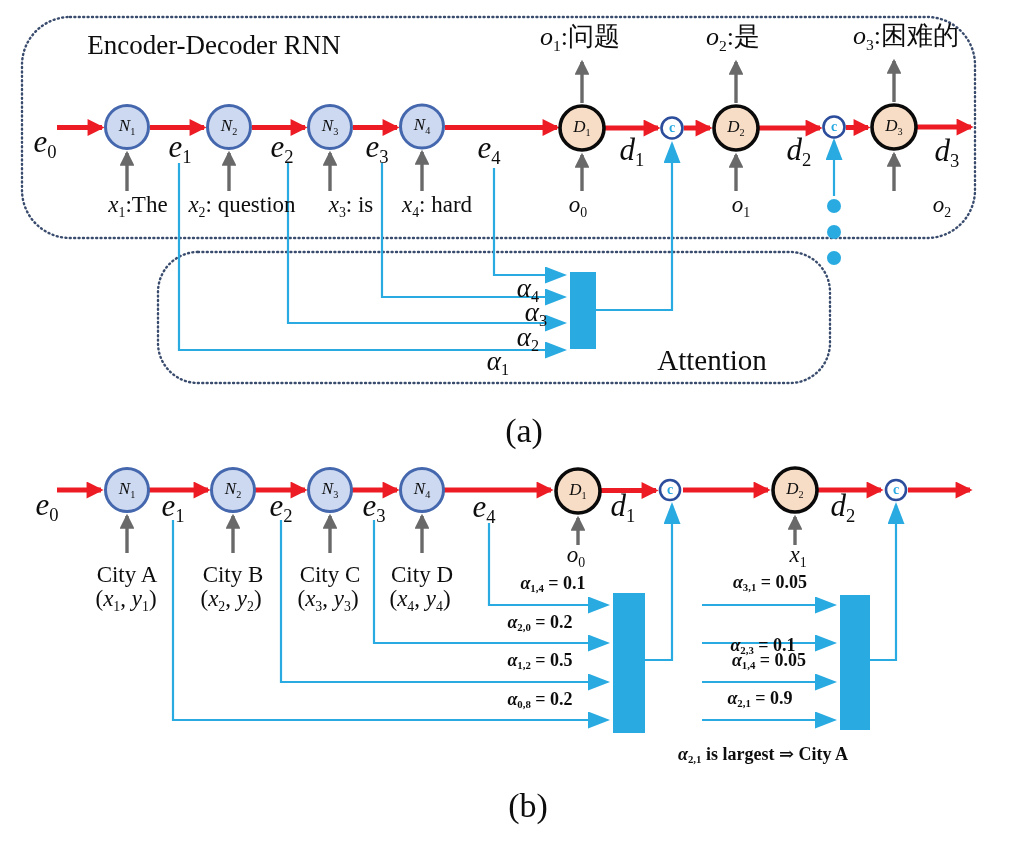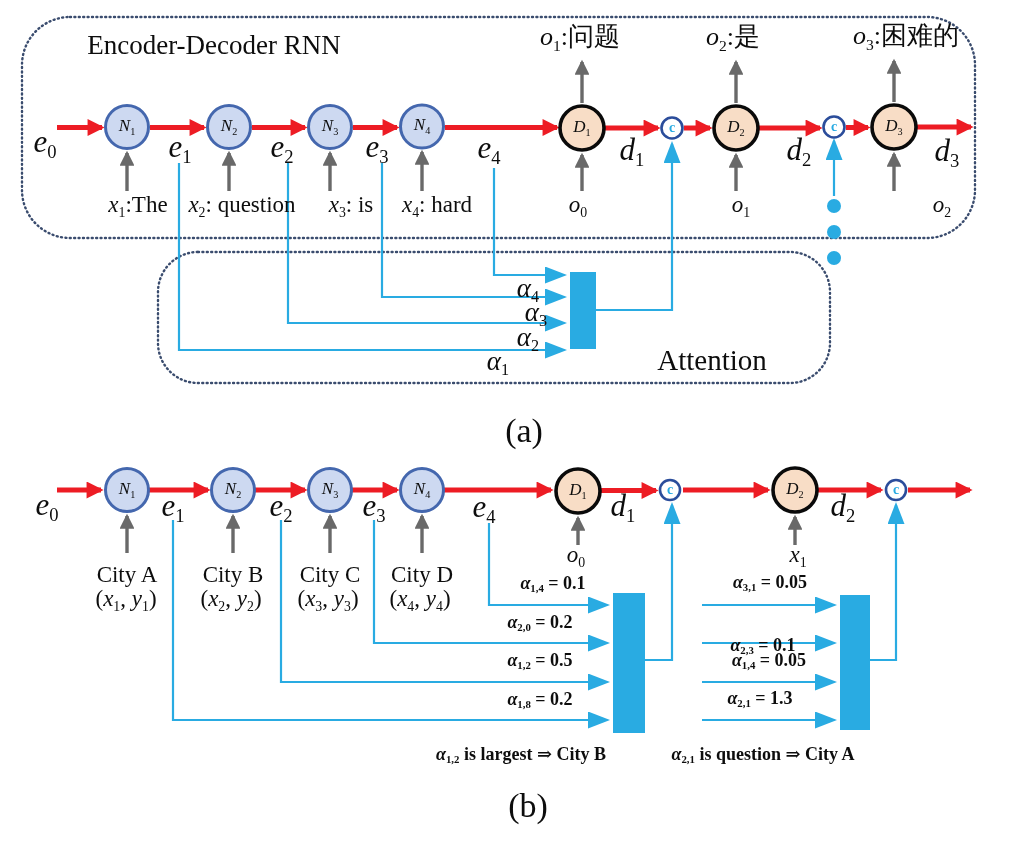--- a/index.html
+++ b/index.html
@@ -225,25 +225,24 @@
 
 <div class="L cc" style="left:670px;top:490px">c</div>
 <div class="L cc" style="left:896px;top:490px">c</div>
 
 <div class="L tx" style="left:576px;top:556px"><span class="seg-i">o</span><span class="seg-sub">0</span></div>
 <div class="L tx" style="left:798px;top:556px"><span class="seg-i">x</span><span class="seg-sub">1</span></div>
 
 <div class="L aeq" style="left:553px;top:584px"><span class="seg-i">α</span><span class="seg-sub">1,4</span><span> = 0.1</span></div>
 <div class="L aeq" style="left:540px;top:623px"><span class="seg-i">α</span><span class="seg-sub">2,0</span><span> = 0.2</span></div>
 <div class="L aeq" style="left:540px;top:661px"><span class="seg-i">α</span><span class="seg-sub">1,2</span><span> = 0.5</span></div>
-<div class="L aeq" style="left:540px;top:700px"><span class="seg-i">α</span><span class="seg-sub">1,8</span><span> = 0.2</span></div>
+<div class="L aeq" style="left:540px;top:700px"><span class="seg-i">α</span><span class="seg-sub">0,8</span><span> = 0.2</span></div>
 
 <div class="L aeq" style="left:770px;top:583px"><span class="seg-i">α</span><span class="seg-sub">3,1</span><span> = 0.05</span></div>
 <div class="L aeq" style="left:763px;top:646px"><span class="seg-i">α</span><span class="seg-sub">2,3</span><span> = 0.1</span></div>
 <div class="L aeq" style="left:769px;top:661px"><span class="seg-i">α</span><span class="seg-sub">1,4</span><span> = 0.05</span></div>
-<div class="L aeq" style="left:760px;top:699px"><span class="seg-i">α</span><span class="seg-sub">2,1</span><span> = 1.3</span></div>
-
-<div class="L aeq" style="left:521px;top:755px"><span class="seg-i">α</span><span class="seg-sub">1,2</span><span> is largest ⇒ City B</span></div>
-<div class="L aeq" style="left:763px;top:755px"><span class="seg-i">α</span><span class="seg-sub">2,1</span><span> is question ⇒ City A</span></div>
+<div class="L aeq" style="left:760px;top:699px"><span class="seg-i">α</span><span class="seg-sub">2,1</span><span> = 0.9</span></div>
+
+<div class="L aeq" style="left:763px;top:755px"><span class="seg-i">α</span><span class="seg-sub">2,1</span><span> is largest ⇒ City A</span></div>
 
 <div class="L cap" style="left:528px;top:806px">(b)</div>
 
 </div>
 
 </body></html>

